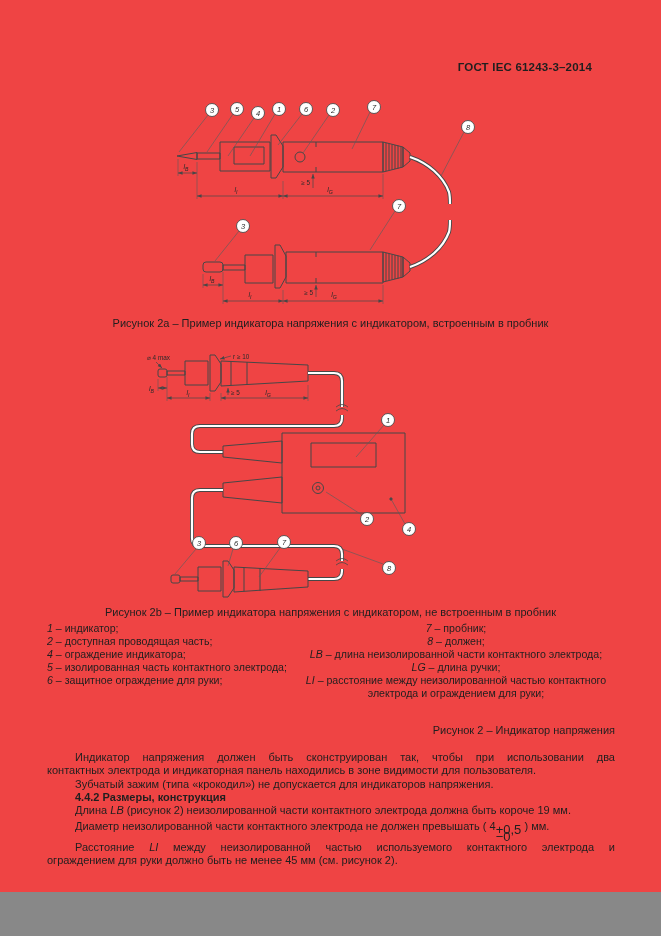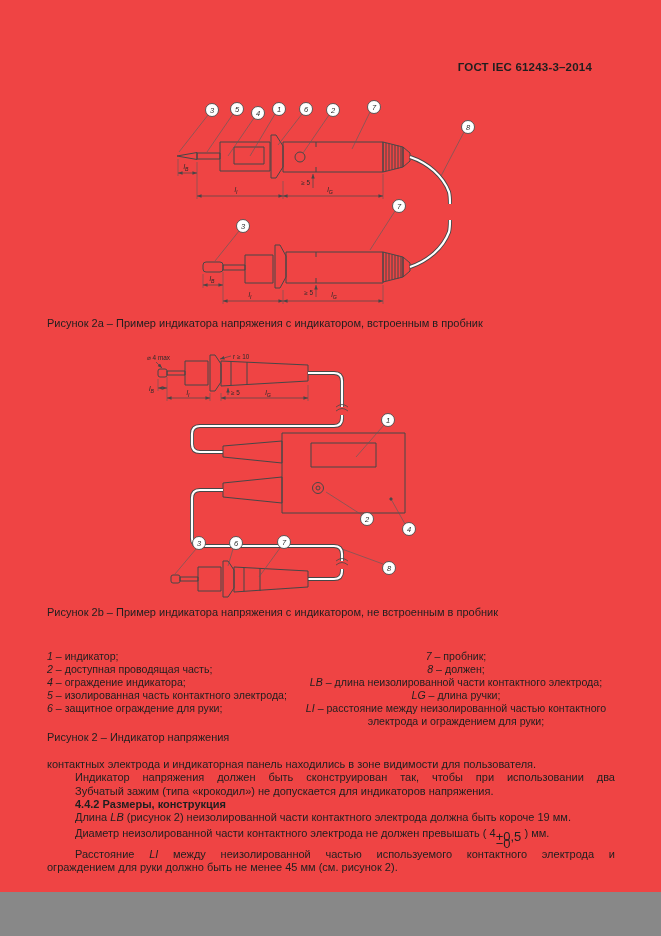--- a/index.html
+++ b/index.html
@@ -14,27 +14,27 @@
   .dm{stroke:#474747;stroke-width:.7;fill:none;}
   .dimt{font-size:7px;font-style:italic;}
   .ss{font-size:5.2px;font-style:italic;}
   .ann{font-size:6.4px;}
   .co circle{fill:#fff;stroke:#4c4c4c;stroke-width:.9;}
   .co text{font-size:7.5px;font-style:italic;text-anchor:middle;}
   .ld{stroke:#5d5d5d;stroke-width:.65;fill:none;}
   .cabO{fill:none;stroke:#474747;stroke-width:4;}
   .cabI{fill:none;stroke:#ffffff;stroke-width:2.2;}
   .brk{fill:none;stroke:#474747;stroke-width:.8;}
-  .cap{position:absolute;left:47px;width:567px;font-size:11px;}
-  .legend{position:absolute;top:650px;font-size:10.6px;line-height:12.9px;}
+  .cap{position:absolute;left:47px;width:567px;text-align:center;font-size:11px;}
+  .legend{position:absolute;top:622px;font-size:10.6px;line-height:12.9px;}
   .leg-left{left:47px;width:250px;}
   .leg-right{left:297px;width:318px;text-align:center;}
   .k{font-style:italic;}
   .textcol{position:absolute;left:47px;top:722px;width:568px;font-size:11px;line-height:13.2px;}
-  .cap2{text-align:left;margin:9px 0 14px 0;}
+  .cap2{text-align:right;margin:2px 0 14px 0;}
   .textcol p, .textcol div.pline{margin:0;text-indent:28px;}
   .jline{text-align:justify;text-align-last:justify;}
   .h442{font-weight:bold;}
   .p4{margin-top:3px !important;margin-bottom:1px !important;}
   .tol{display:inline-flex;flex-direction:column;vertical-align:-4px;
        line-height:7px;font-size:13px;text-indent:0;}
   .pgnum{position:absolute;top:858px;left:47px;width:567px;text-align:right;font-size:11.5px;}
 </style>
 </head>
 <body>
@@ -248,22 +248,22 @@
   <div class="legend leg-right">
     <div class="li"><span class="k">7</span> <span>– пробник;</span></div>
     <div class="li"><span class="k">8</span> <span>– должен;</span></div>
     <div class="li"><span class="k">LB</span> <span>– длина неизолированной части контактного электрода;</span></div>
     <div class="li"><span class="k">LG</span> <span>– длина ручки;</span></div>
     <div class="li"><span class="k">LI</span> <span>– расстояние между неизолированной частью контактного электрода и ограждением для руки;</span></div>
   </div>
 
   <div class="textcol">
     <div class="cap2">Рисунок 2 – Индикатор напряжения</div>
+    <div class="pline jline">Индикатор напряжения должен быть сконструирован так, чтобы при использовании два</div>
     <div class="pline" style="text-indent:0">контактных электрода и индикаторная панель находились в зоне видимости для пользователя.</div>
-    <div class="pline jline">Индикатор напряжения должен быть сконструирован так, чтобы при использовании два</div>
     <p>Зубчатый зажим (типа «крокодил») не допускается для индикаторов напряжения.</p>
     <p class="h442">4.4.2  Размеры, конструкция</p>
     <p><span>Длина </span><span class="k">LB</span><span> (рисунок 2) неизолированной части контактного электрода должна быть короче 19 мм.</span></p>
     <p class="p4"><span>Диаметр неизолированной части контактного электрода не должен превышать ( </span><span>4</span><span class="tol">
           <span>+0,5</span>
           <span>−0</span>
         </span><span> ) мм.</span></p>
     <div class="pline jline"><span>Расстояние </span><span class="k">LI</span><span> между неизолированной частью используемого контактного электрода и</span></div>
     <div class="pline" style="text-indent:0">ограждением для руки должно быть не менее 45 мм (см. рисунок 2).</div>
   </div>

